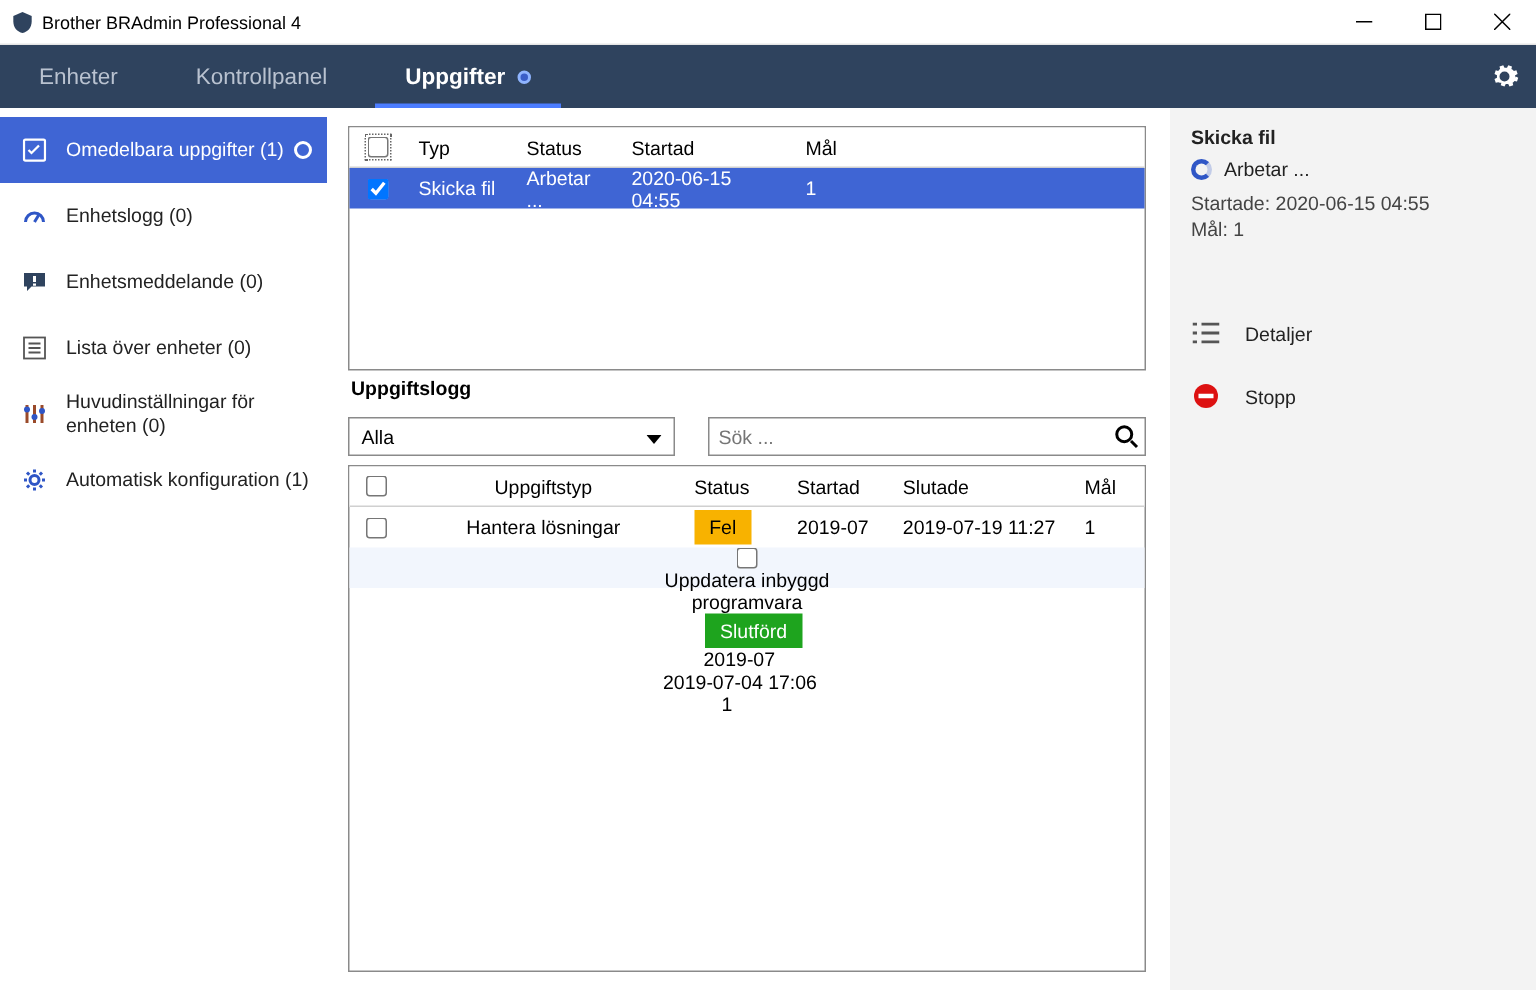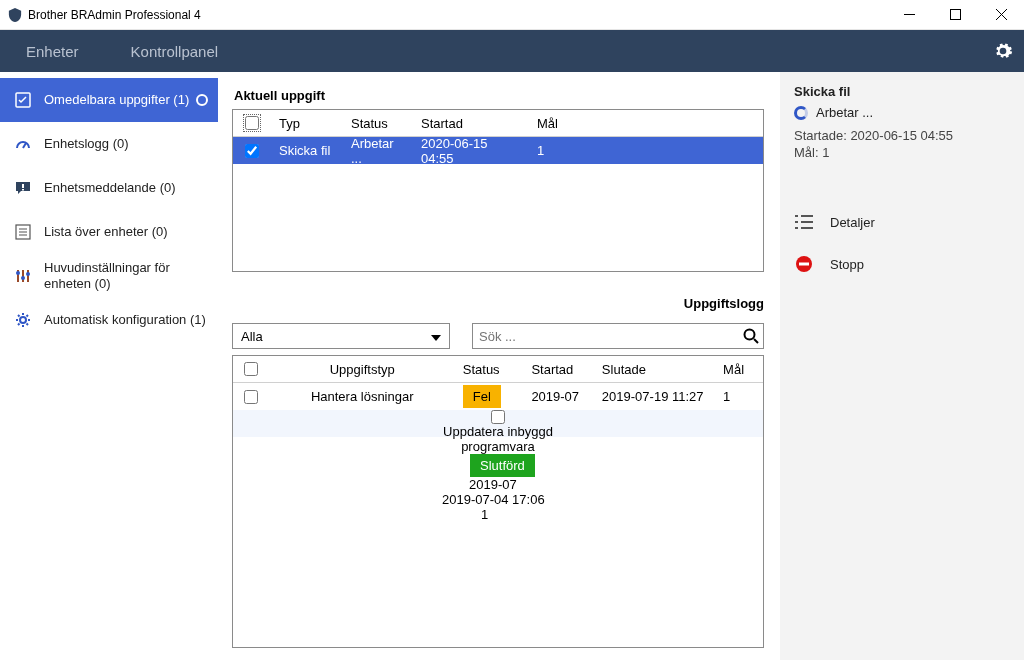--- a/index.html
+++ b/index.html
@@ -143,20 +143,24 @@
   </div>
 </div>
 
 <div class="nav">
   <div class="nav-tab">
     <span>Enheter</span>
   </div>
   <div class="nav-tab">
     <span>Kontrollpanel</span>
   </div>
+  <div class="nav-tab active">
+    <span>Uppgifter</span>
+    <span class="dot"></span>
+  </div>
   <div class="nav-spacer"></div>
   <div class="nav-gear">
     <svg width="20" height="20" viewBox="0 0 24 24">
       <path fill="#fff" d="M12 8a4 4 0 100 8 4 4 0 000-8zm9 4l2 1-1 3-2-.5a8 8 0 01-1.5 1.5l.5 2-3 1-1-2a8 8 0 01-2 0l-1 2-3-1 .5-2A8 8 0 017 16.5L5 17l-1-3 2-1a8 8 0 010-2l-2-1 1-3 2 .5A8 8 0 018.5 6L8 4l3-1 1 2a8 8 0 012 0l1-2 3 1-.5 2A8 8 0 0119.5 7.5L21.5 7l1 3-2 1a8 8 0 010 2z"></path>
     </svg>
   </div>
 </div>
 
 <div class="body">
 
@@ -221,21 +225,20 @@
         <svg width="16" height="16" viewBox="0 0 16 16">
             <circle cx="8" cy="8" r="3" fill="none" stroke="#2f56c6" stroke-width="2"></circle>
             <path d="M8 1v2M8 13v2M1 8h2M13 8h2M3 3l1.5 1.5M11.5 11.5L13 13M13 3l-1.5 1.5M4.5 11.5L3 13" stroke="#2f56c6" stroke-width="2"></path>
           </svg>
       </span>
       <span class="side-label twoline">Automatisk konfiguration (1)</span>
     </div>
   </div>
 
   <div class="main">
-    <div class="section-title">Aktuell uppgift</div>
 
     <div class="grid current">
       <div class="grid-head">
         <div class="cell cell-chk">
           <span class="head-chk-wrap">
               <input type="checkbox" style="">
             </span>
         </div>
         <div class="cell c-typ">Typ</div>
         <div class="cell c-status">Status</div>
@@ -246,21 +249,21 @@
         <div class="cell cell-chk">
             <input type="checkbox" checked="" style="">
           </div>
         <div class="cell c-typ">Skicka fil</div>
         <div class="cell c-status">Arbetar ...</div>
         <div class="cell c-start">2020-06-15 04:55</div>
         <div class="cell c-target">1</div>
       </div>
     </div>
 
-    <div class="section-title" style="margin-top:24px;text-align:right;">Uppgiftslogg</div>
+    <div class="section-title" style="margin-top:4px;">Uppgiftslogg</div>
 
     <div class="log-top">
       <div class="combo">
         <span>Alla</span>
         <span class="arrow">
           <svg width="10" height="6" viewBox="0 0 10 6">
               <path d="M0 0l5 6 5-6z" fill="#000"></path>
             </svg>
         </span>
       </div>

